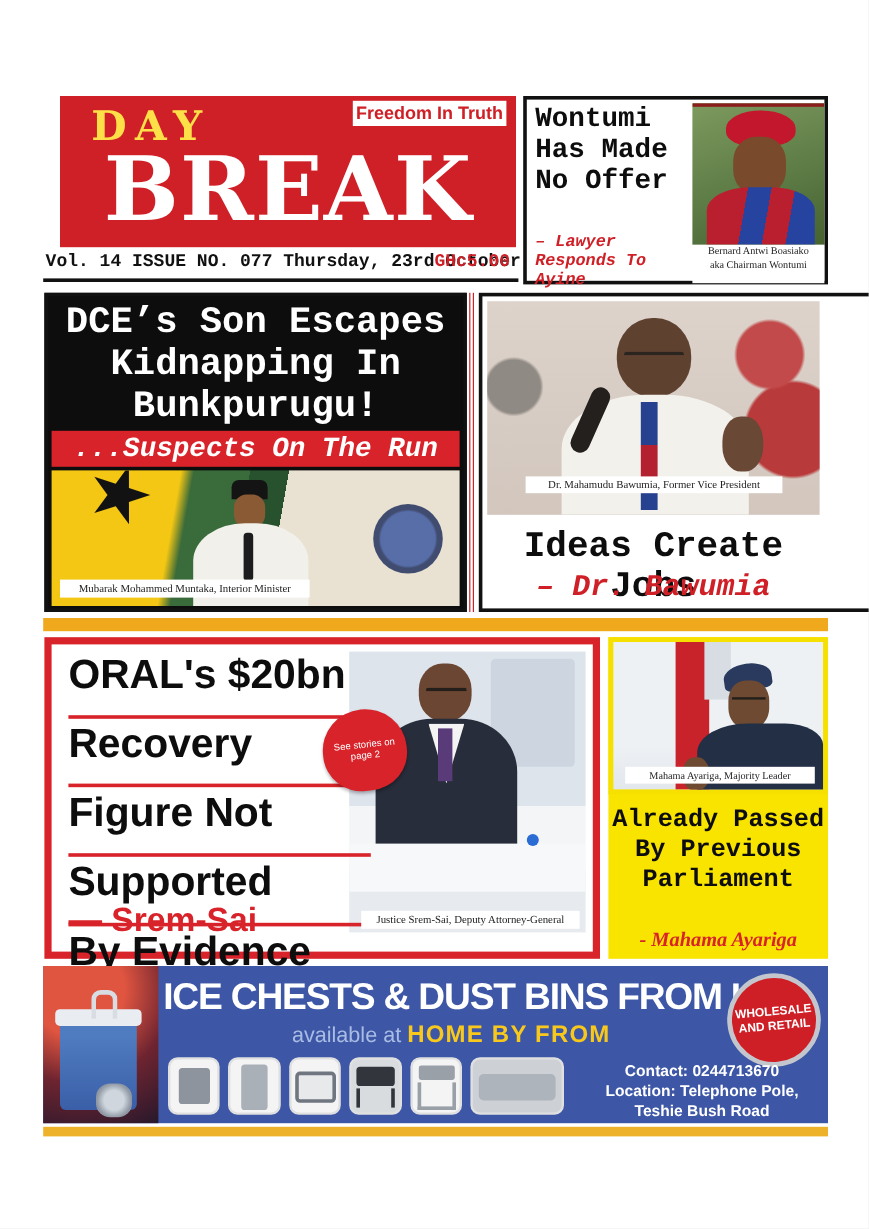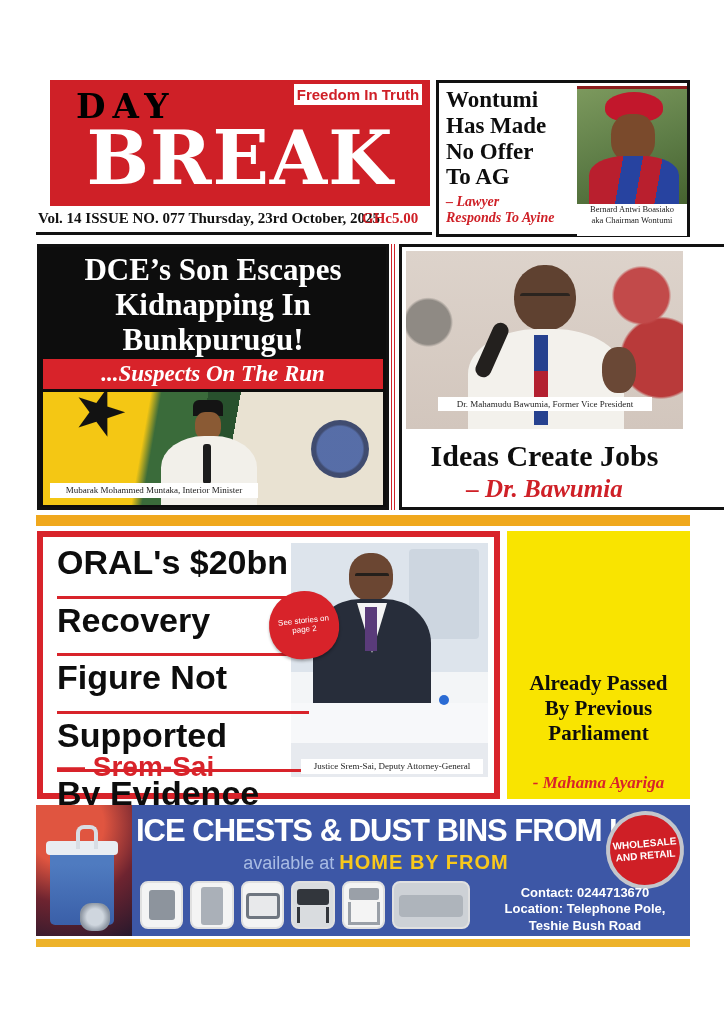--- a/index.html
+++ b/index.html
@@ -1,26 +1,26 @@
 <!DOCTYPE html>
 <html><head>
 <meta charset="utf-8">
 <style>
   html,body{margin:0;padding:0;background:#e8e8e8;}
   #page{position:relative;width:724px;height:1024px;background:#ffffff;margin:0 auto;
         font-family:"Liberation Serif",serif;overflow:hidden;}
   .abs{position:absolute;}
-  .serif{font-family:Liberation Serif, serif;}
+  .serif{font-family:Liberation Mono, monospace;}
   .slab{font-family:"DejaVu Serif",serif;}
 
   
   .masthead{background:#cf2027;}
   .tagline{background:#ffffff;color:#cf2027;font-weight:bold;text-align:center;
            font-family:"Liberation Sans",sans-serif;}
-  .mh-day{color:#000000;font-weight:bold;letter-spacing:7px;}
+  .mh-day{color:#fde047;font-weight:bold;letter-spacing:7px;}
   .mh-break{color:#fff;font-weight:bold;text-align:center;letter-spacing:1px;}
   .issue-line{color:#111;font-weight:bold;}
   .price{color:#cf2027;font-weight:bold;}
   .rule{background:#111;}
 
   
   .blackbox{border:3px solid #111;background:#fff;box-sizing:border-box;}
   .redbox{border:6px solid #d8232a;background:#fff;box-sizing:border-box;}
 
   .wont-head{color:#0d0d0d;font-weight:bold;line-height:1.12;}
@@ -76,21 +76,20 @@
 
   <div class="abs issue-line serif" style="left:38px;top:210px;font-size:15px;">Vol. 14  ISSUE NO. 077  Thursday, 23rd October, 2025</div>
   <div class="abs price serif" style="left:362px;top:210px;font-size:15px;">GHc5.00</div>
   <div class="abs rule" style="left:36px;top:232px;width:396px;height:3px;"></div>
 
   <div class="abs blackbox" style="left:436px;top:80px;width:254px;height:157px;">
     <div class="abs" style="left:7px;top:4px;width:125px;">
       <div class="wont-head serif" style="font-size:23px;">Wontumi</div>
       <div class="wont-head serif" style="font-size:23px;">Has Made</div>
       <div class="wont-head serif" style="font-size:23px;">No Offer</div>
-      <div class="wont-head serif" style="font-size:23px;">To AG</div>
     </div>
     <div class="abs" style="left:7px;top:111px;width:135px;">
       <div class="red-ital serif" style="font-size:14px;">– Lawyer</div>
       <div class="red-ital serif" style="font-size:14px;">Responds To Ayine</div>
     </div>
 
     <div class="abs photo" style="left:138px;top:3px;width:110px;height:118px;background:linear-gradient(160deg,#7d9a5e 0%,#5d7c46 55%,#46622f 100%);">
       <div class="abs" style="left:0;top:0;width:110px;height:3px;background:#8c1d1d;"></div>
       <div class="abs" style="left:28px;top:6px;width:58px;height:30px;background:#c2172c;border-radius:50% 50% 40% 40%;"></div>
       <div class="abs" style="left:34px;top:28px;width:44px;height:48px;background:#7a4a2c;border-radius:42%;"></div>
@@ -163,20 +162,30 @@
       <div class="oral-line" style="font-size:34px;">Supported</div>
       <div class="oral-line" style="font-size:34px;">By Evidence</div>
     </div>
     <div class="abs oral-attr" style="left:14px;top:214px;font-size:28px;">— Srem-Sai</div>
 
     <div class="abs badge-seal" style="left:226px;top:54px;width:62px;height:60px;font-size:8px;line-height:1.15;padding:4px;">See stories on page 2</div>
     <div class="abs caption-strip" style="left:258px;top:222px;width:182px;height:15px;font-size:9px;line-height:15px;">Justice Srem-Sai, Deputy Attorney-General</div>
   </div>
 
   <div class="abs lgbtq-panel" style="left:507px;top:531px;width:183px;height:268px;">
+    <div class="abs photo" style="left:0;top:0;width:183px;height:131px;border:4px solid #f5e000;box-sizing:border-box;background:linear-gradient(180deg,#eef1f4 0 70%,#e2e7ec 100%);">
+      <div class="abs" style="left:52px;top:0;width:28px;height:123px;background:#c8222b;"></div>
+      <div class="abs" style="left:76px;top:-4px;width:22px;height:52px;background:#d7dde3;"></div>
+      <div class="abs" style="left:92px;top:18px;width:40px;height:22px;background:#2a3a5e;border-radius:50% 50% 20% 20%;transform:rotate(-8deg);"></div>
+      <div class="abs" style="left:96px;top:32px;width:34px;height:40px;background:#6e4a32;border-radius:42%;"></div>
+      <div class="abs" style="left:99px;top:46px;width:28px;height:5px;border-top:2.5px solid #23201c;"></div>
+      <div class="abs" style="left:70px;top:68px;width:105px;height:60px;background:#232f45;border-radius:40% 30% 0 0;"></div>
+      <div class="abs" style="left:58px;top:96px;width:22px;height:28px;background:#6e4a32;border-radius:45%;"></div>
+      <div class="abs caption-strip" style="left:10px;top:104px;width:158px;height:14px;font-size:8.5px;line-height:14px;">Mahama Ayariga, Majority Leader</div>
+    </div>
     <div class="abs" style="left:0;top:140px;width:183px;">
       <div class="lgbtq-head serif" style="font-size:21px;">Already Passed</div>
       <div class="lgbtq-head serif" style="font-size:21px;">By Previous</div>
       <div class="lgbtq-head serif" style="font-size:21px;">Parliament</div>
     </div>
     <div class="abs lgbtq-attr" style="left:0;top:242px;width:183px;font-size:17px;">- Mahama Ayariga</div>
   </div>
 
   <div class="abs ad" style="left:36px;top:805px;width:654px;height:131px;">
 

